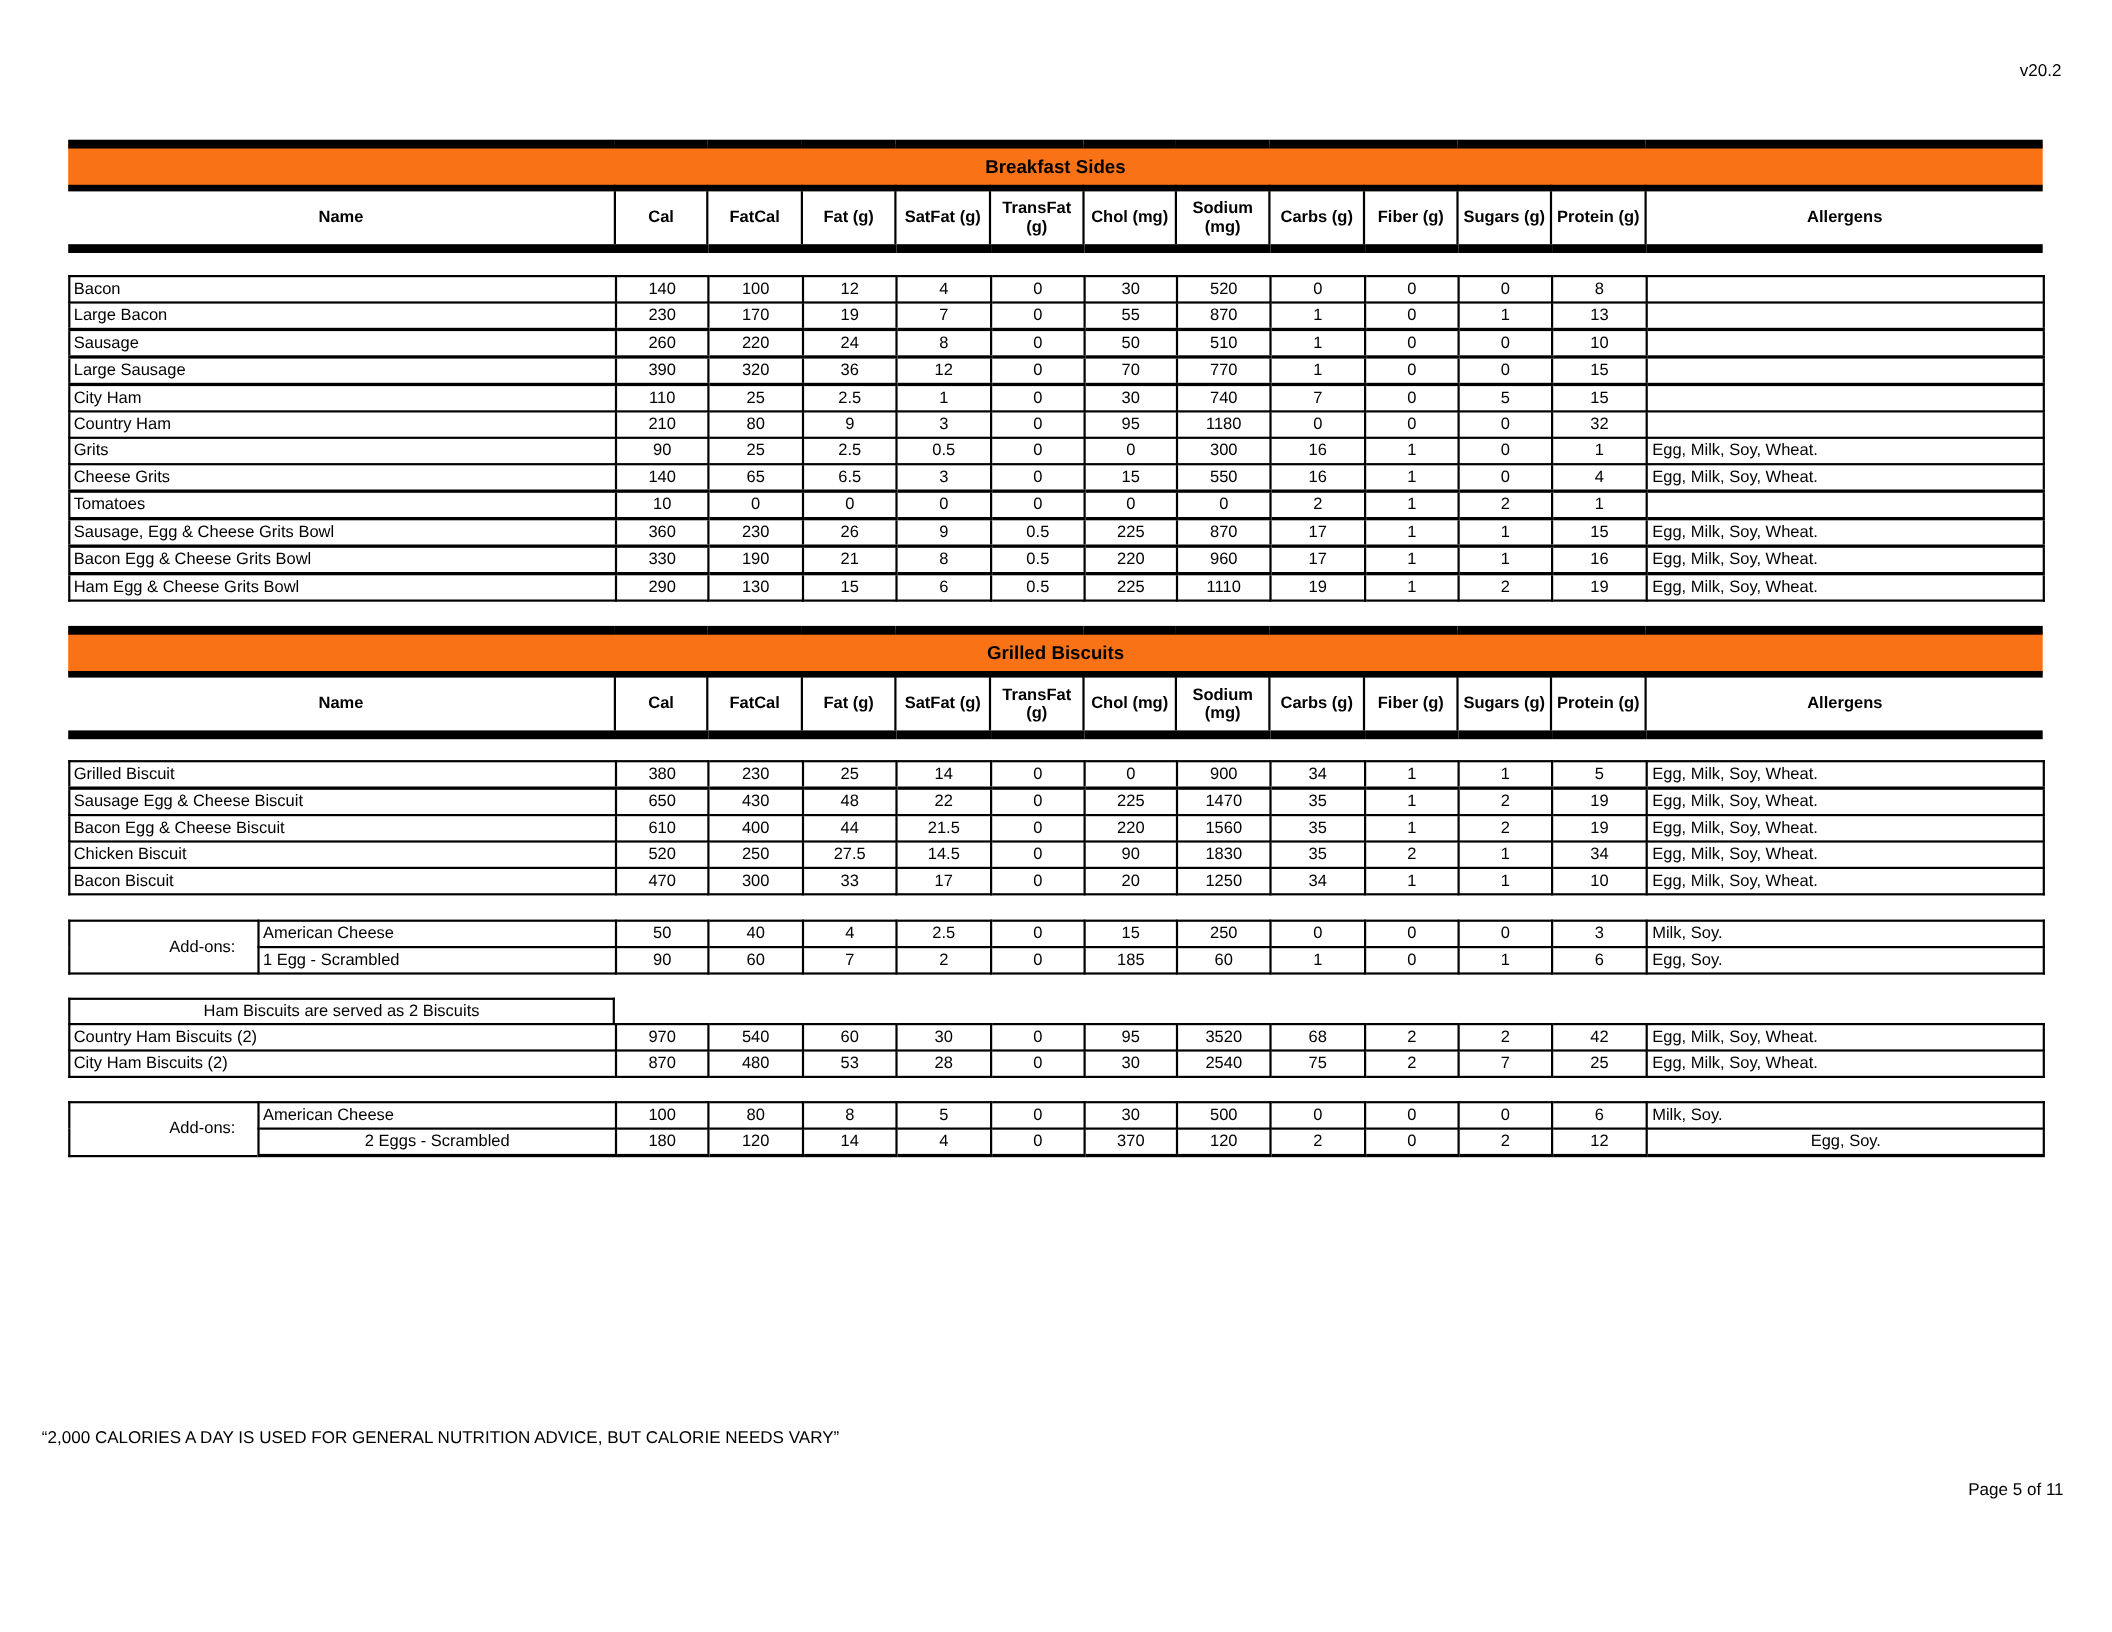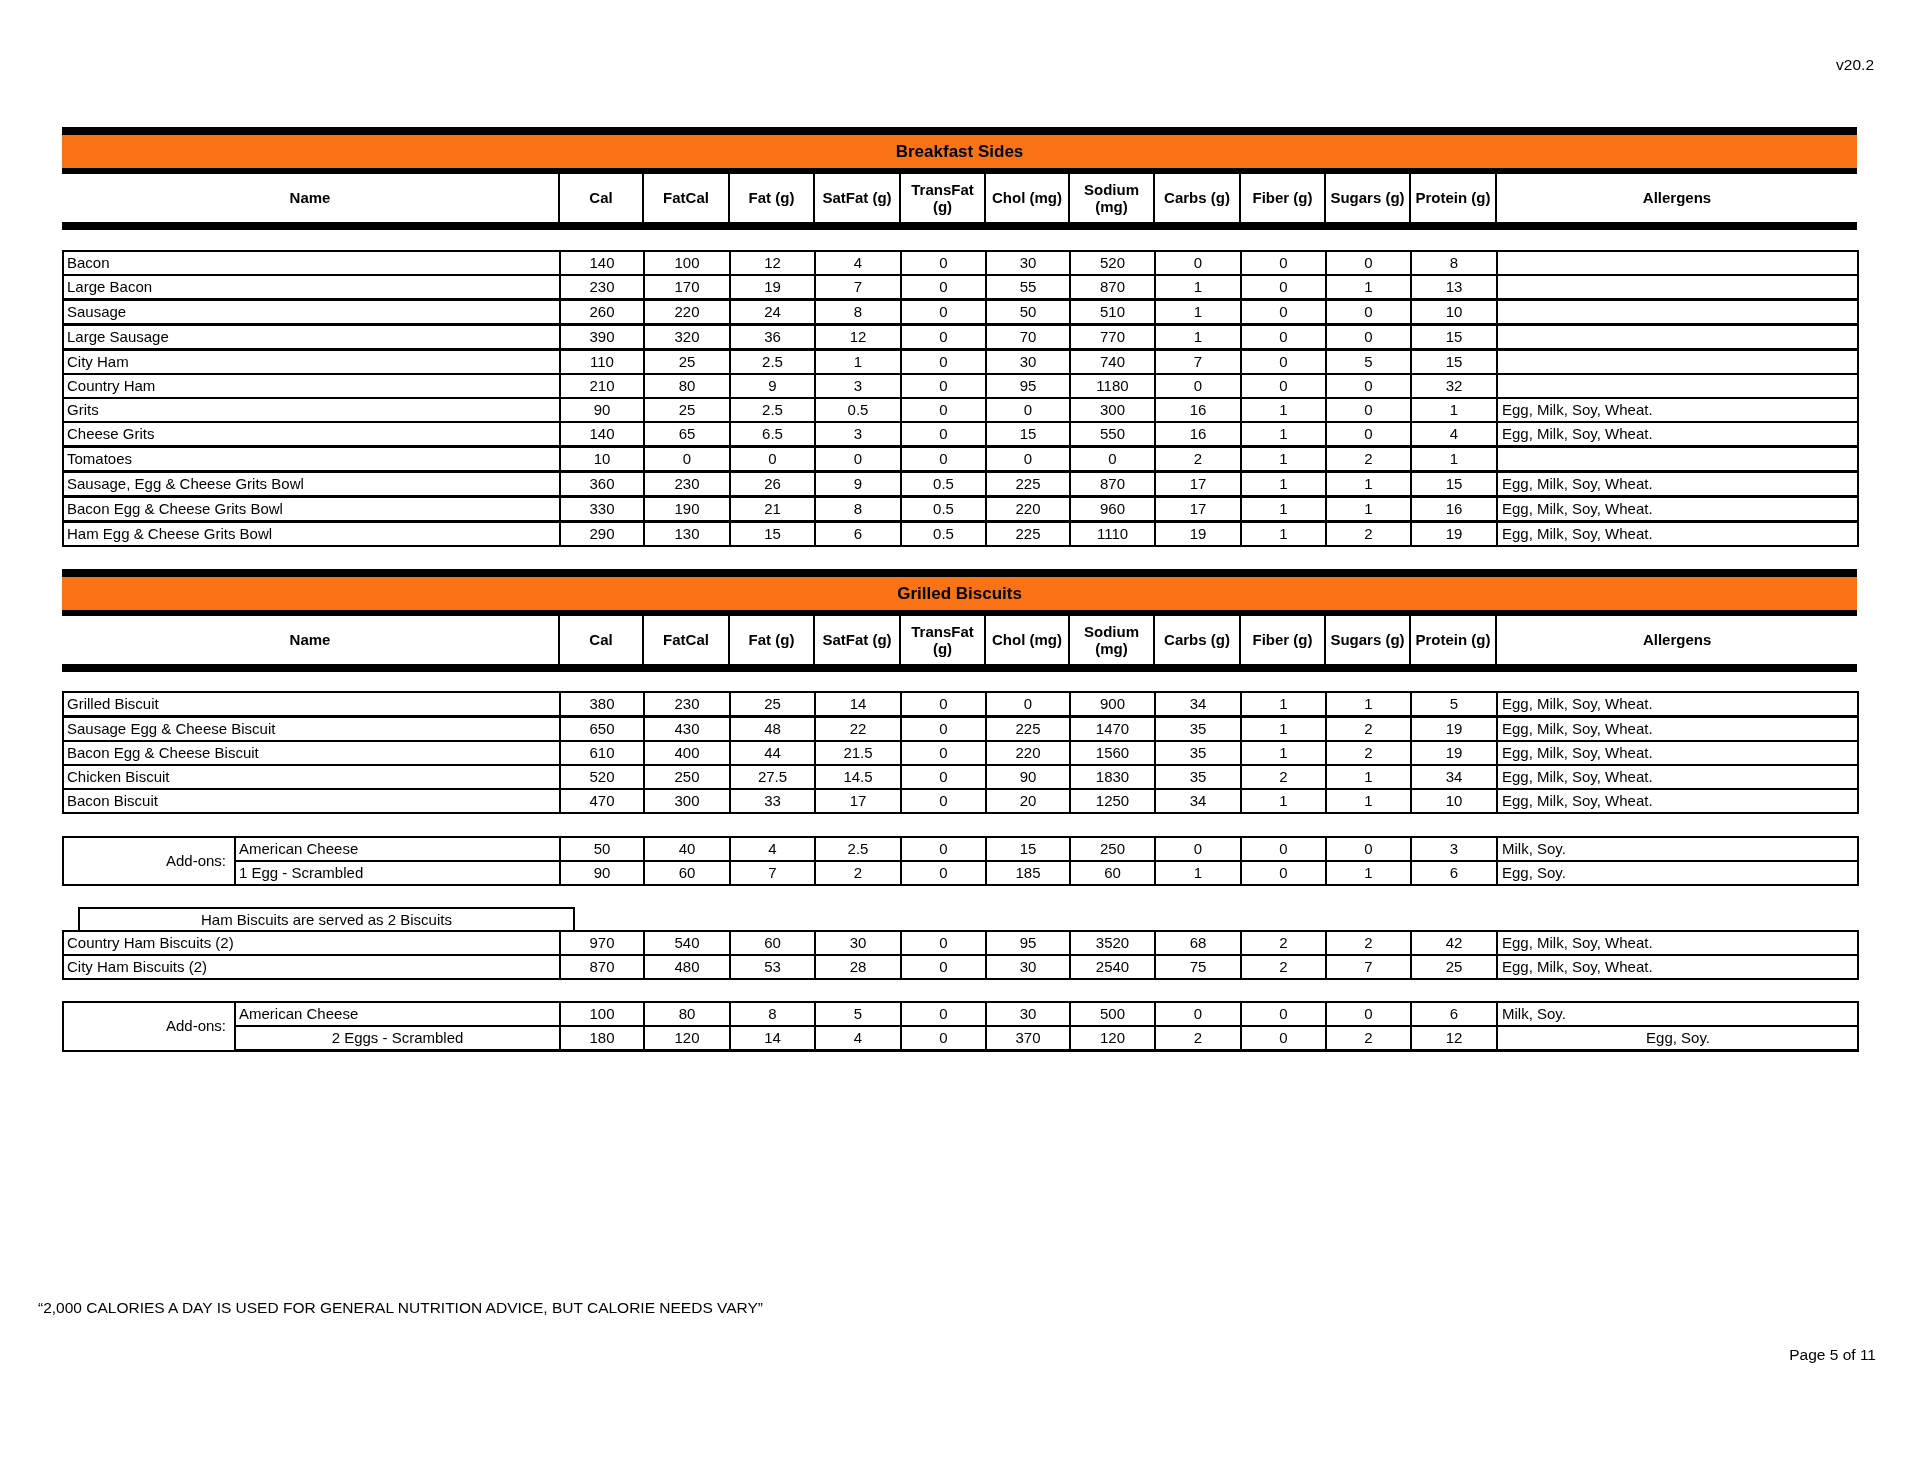--- a/index.html
+++ b/index.html
@@ -46,32 +46,32 @@
     padding: 0 3px;
     font-size: 15px;
     text-align: center; vertical-align: middle;
     line-height: 1.05;
     white-space: nowrap; overflow: hidden;
   }
   .data-table tr.heavy-top td { border-top-width: 3.5px; }
   .data-table td.cell-name { text-align: left; padding-left: 3px; }
   .data-table td.cell-allergens { text-align: left; padding-left: 4px; }
   .data-table td.addon-label {
-    text-align: right; padding-right: 8px; font-size: 15px;
+    text-align: right; padding-right: 20px; font-size: 15px;
   }
   .data-table.thick-bottom tr:last-child td { border-bottom-width: 3px; text-align: center; }
 
   
   .ham-note {
     width: 493px;
     border: 2px solid #000; border-bottom: none;
     height: 21px;
     font-size: 15px; text-align: center;
     line-height: 21px;
-    white-space: nowrap; overflow: hidden; margin-left: 16px;
+    white-space: nowrap; overflow: hidden;
   }
 
   .footer-quote { position: absolute; left: 38px; top: 1299px; font-size: 15.5px; }
   .page-number { position: absolute; right: 44px; top: 1346px; font-size: 15.5px; }
 </style>
 </head>
 <body>
 
 <div class="page">
   <div class="version">v20.2</div>

